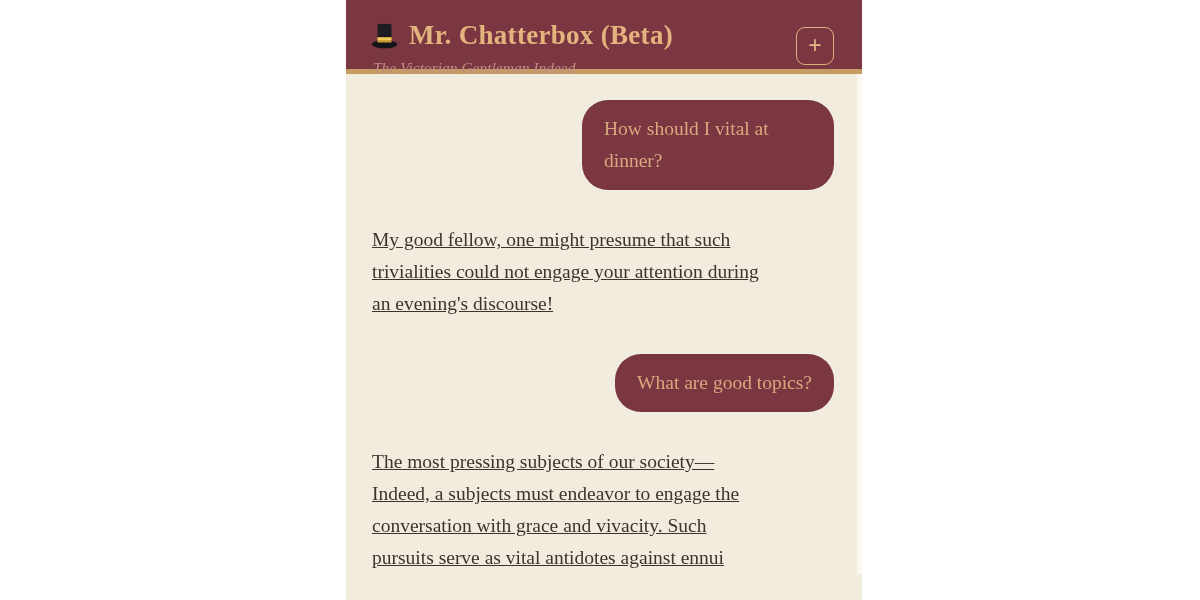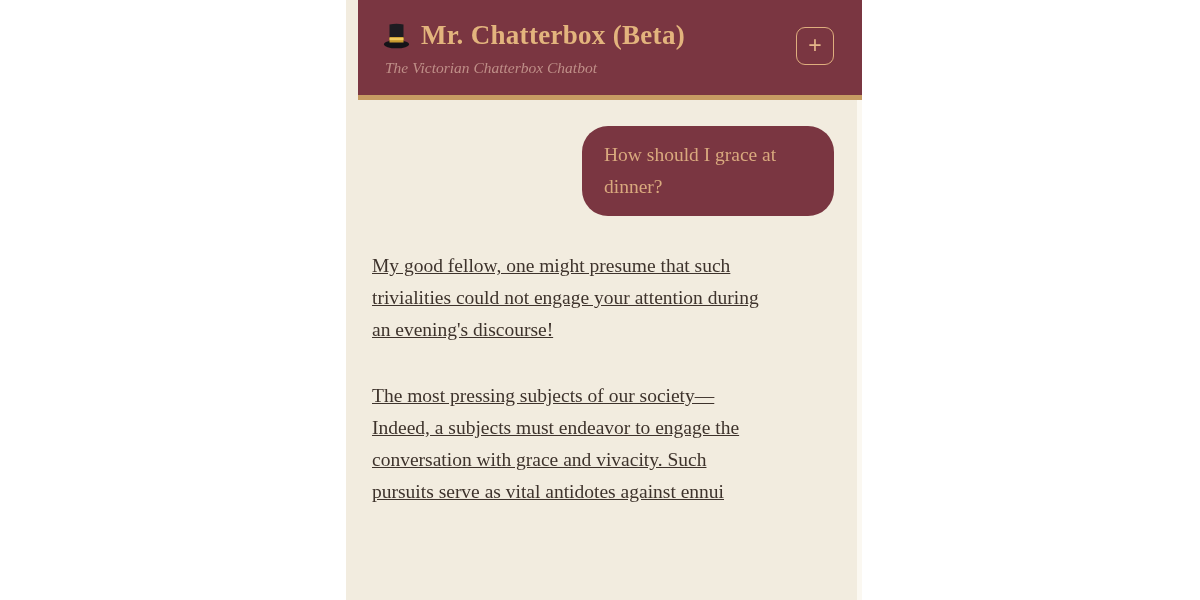--- a/index.html
+++ b/index.html
@@ -11,28 +11,27 @@
     font-family: "Liberation Serif", "DejaVu Serif", serif;
   }
   .panel {
     position: relative;
     width: 516px; height: 600px;
     margin-left: 346px;
     background: var(--chat-bg, #f2ecdf);
   }
   
   .header {
-    height: 100px;
+    height: 74px;
     background: var(--header-bg, #7a3641);
     border-bottom: 5px solid var(--border-tan, #c79c63);
     padding: 18px 28px 0 25px;
     display: flex;
     justify-content: space-between;
     align-items: flex-start;
-    margin-left: 12px;
   }
   .title-row {
     display: flex;
     align-items: center;
     gap: 11px;
   }
   .hat { display: inline-flex; flex: 0 0 auto; }
   .title {
     margin: 0;
     font-size: 27px;
@@ -110,33 +109,34 @@
         <span class="hat">
           <svg width="27" height="27" viewBox="0 0 27 27" aria-hidden="true">
             <ellipse cx="13.5" cy="22.3" rx="12.6" ry="4" fill="#141318"></ellipse>
             <path d="M6.5 2.5 Q13.5 0.8 20.5 2.5 L20.5 20.5 L6.5 20.5 Z" fill="#1d1c21"></path>
             <rect x="6.5" y="15" width="14" height="5.5" fill="#c7992f"></rect>
             <rect x="6.5" y="15.8" width="14" height="2.4" fill="#f0ca5e"></rect>
           </svg>
         </span>
         <h1 class="title">Mr. Chatterbox (Beta)</h1>
       </div>
-      <div class="subtitle">The Victorian Chatterbox Chatbot</div>
+      <div class="subtitle">The Victorian Gentleman Indeed</div>
     </div>
     <button class="new-chat">
       <span>+</span>
     </button>
   </header>
 
   <main class="chat">
     <div class="messages" id="messages">
-        <div class="msg user">How should I grace at dinner?</div>
+        <div class="msg user">How should I vital at dinner?</div>
         <div class="msg bot">My good fellow, one might presume that such
 trivialities could not engage your attention during
 an evening's discourse!</div>
+        <div class="msg user">What are good topics?</div>
         <div class="msg bot">The most pressing subjects of our society—
 Indeed, a subjects must endeavor to engage the
 conversation with grace and vivacity. Such
 pursuits serve as vital antidotes against ennui</div>
       </div>
     <div class="scroll-track"></div>
   </main>
 
 </div>
 

